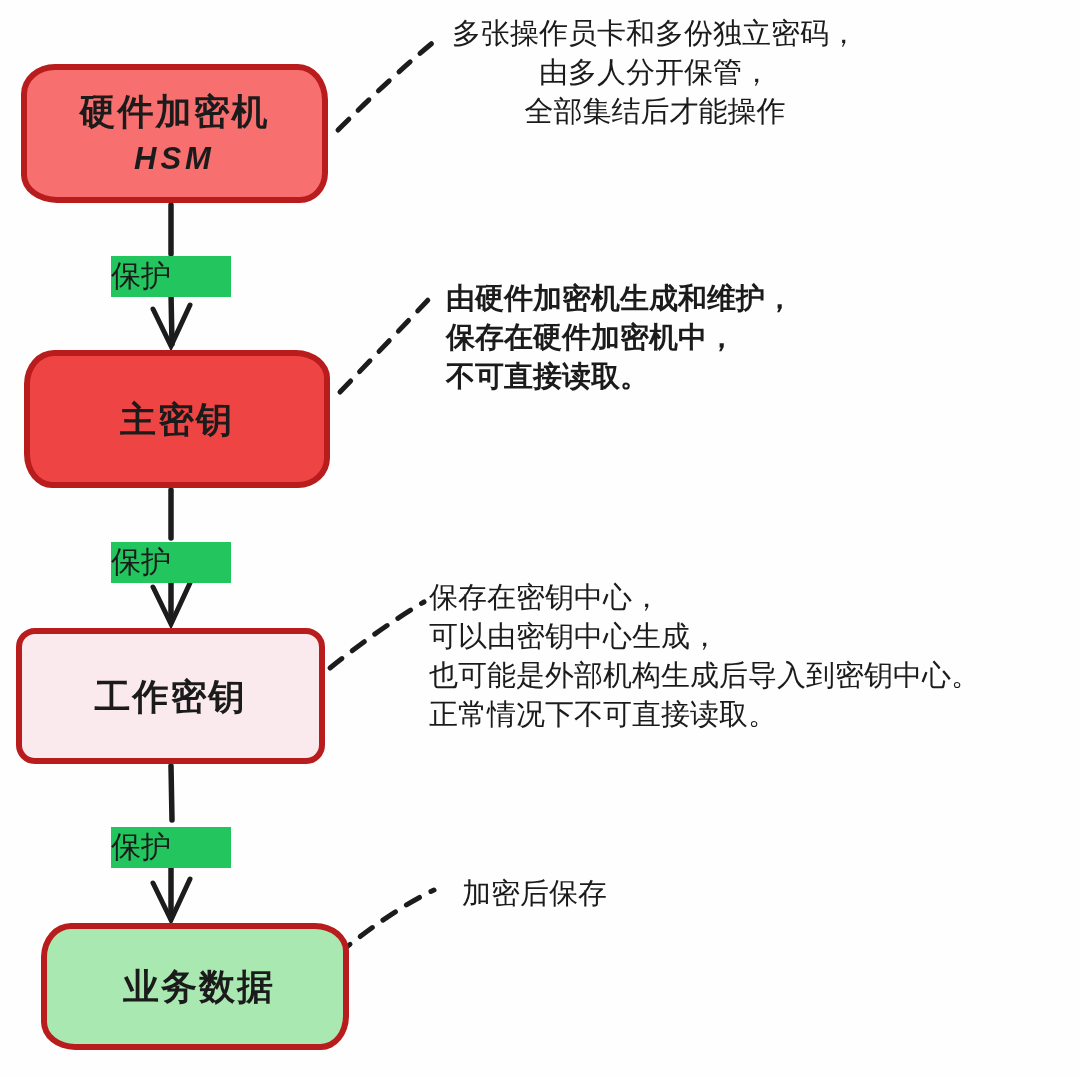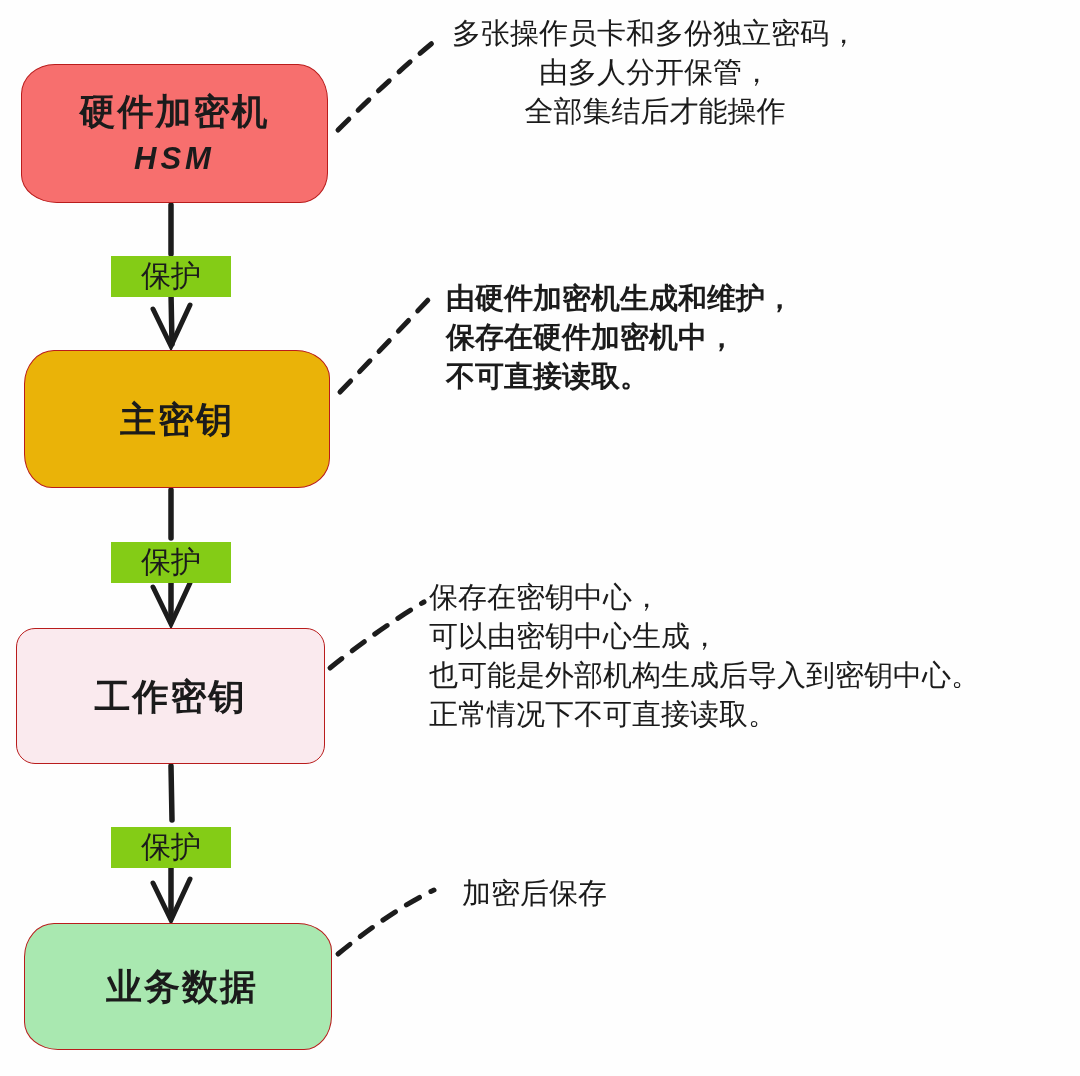--- a/index.html
+++ b/index.html
@@ -13,48 +13,47 @@
     overflow:hidden;
   }
   svg.connectors {
     position:absolute; left:0; top:0;
     width:1080px; height:1076px;
     pointer-events:none;
   }
   
   .node {
     position:absolute;
-    border:1px solid #b91c1c;
+    border:6px solid #b91c1c;
     display:flex; flex-direction:column;
     align-items:center; justify-content:center;
     font-size:36px; font-weight:600;
     letter-spacing:2px;
     line-height:1.25;
   }
   .node .subtitle {
     font-size:31px; font-weight:700; font-style:italic;
     letter-spacing:4px; margin-top:6px;
   }
   .node .subtitle:empty { display:none; }
   #node-0 { left:21px;  top:64px;  width:307px; height:139px;
             border-radius:34px 30px 28px 36px / 30px 36px 30px 28px; }
   #node-1 { left:24px;  top:350px; width:306px; height:138px;
             border-radius:30px 34px 32px 28px / 34px 28px 30px 34px; }
   #node-2 { left:16px;  top:628px; width:309px; height:136px;
             border-radius:32px 28px 34px 30px / 28px 34px 28px 34px; }
-  #node-3 { left:24px;  top:923px; width:308px; height:127px;
+  #node-3 { left:41px;  top:923px; width:308px; height:127px;
             border-radius:30px 34px 28px 34px / 34px 28px 34px 28px;padding-left:8px; }
 
   
   .edge-label {
     position:absolute;
     left:111px; width:120px;
-    text-align:center;
     font-size:30px; font-weight:500;
-    background:#84cc16;
+    background:#22c55e;
   }
   #edge-label-0 { top:256px; }
   #edge-label-1 { top:542px; }
   #edge-label-2 { top:827px; }
 
   
   .note {
     position:absolute;
     font-size:29px; line-height:39px;
     font-weight:500;
@@ -96,21 +95,21 @@
       <path d="M330,668 Q380,628 424,602"></path>
       <path d="M338,954 Q392,910 434,890"></path>
     </g>
   </svg>
 
   <div class="node" id="node-0" style="background: rgb(247, 111, 110);">
     <span class="title">硬件加密机</span>
     <span class="subtitle">HSM</span>
   </div>
 
-  <div class="node" id="node-1" style="background: #eab308;">
+  <div class="node" id="node-1" style="background: #ef4444;">
     <span class="title">主密钥</span>
   </div>
 
   <div class="node" id="node-2" style="background: rgb(250, 234, 238); border-radius: 19px;">
     <span class="title">工作密钥</span>
   </div>
 
   <div class="node" id="node-3" style="background: rgb(169, 232, 176);">
     <span class="title">业务数据</span>
   </div>

